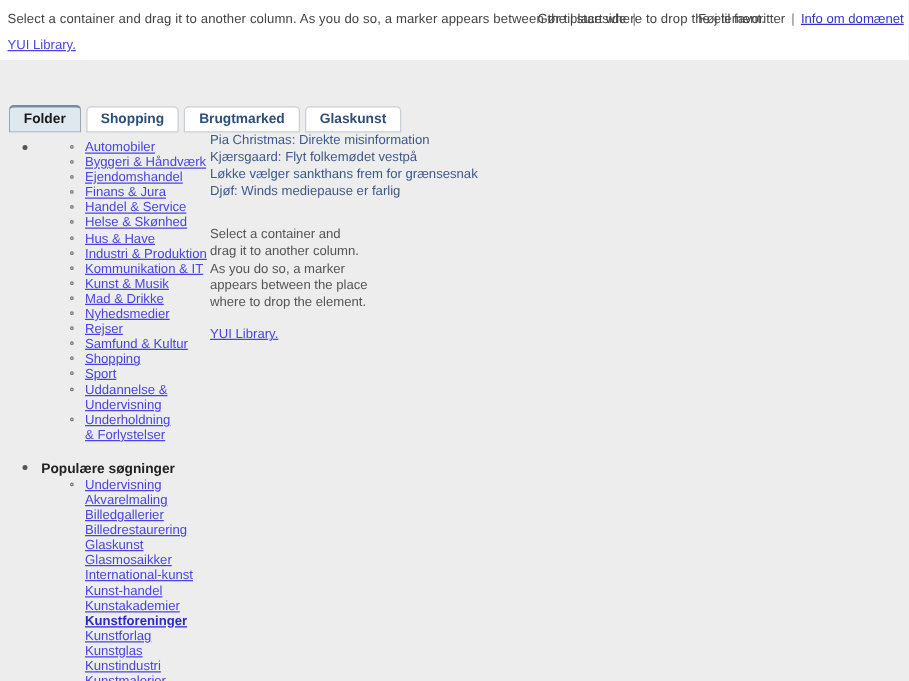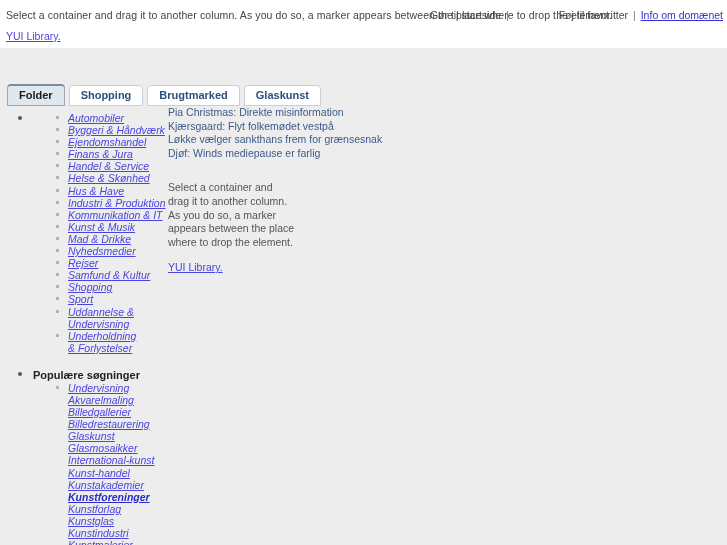--- a/index.html
+++ b/index.html
@@ -136,21 +136,20 @@
     margin-left: 33px;
     font-size: 11px;
     font-weight: bold;
     color: #222222;
     line-height: 14px;
   }
   ul.lvl2 {
     margin: 0;
     padding: 0;
     list-style: none;
-    font-style: italic;
   }
   ul.lvl2 > li {
     position: relative;
     min-height: 12px;
     line-height: 12.1px;
   }
   .circ {
     position: absolute;
     left: 56px;
     top: 4px;

